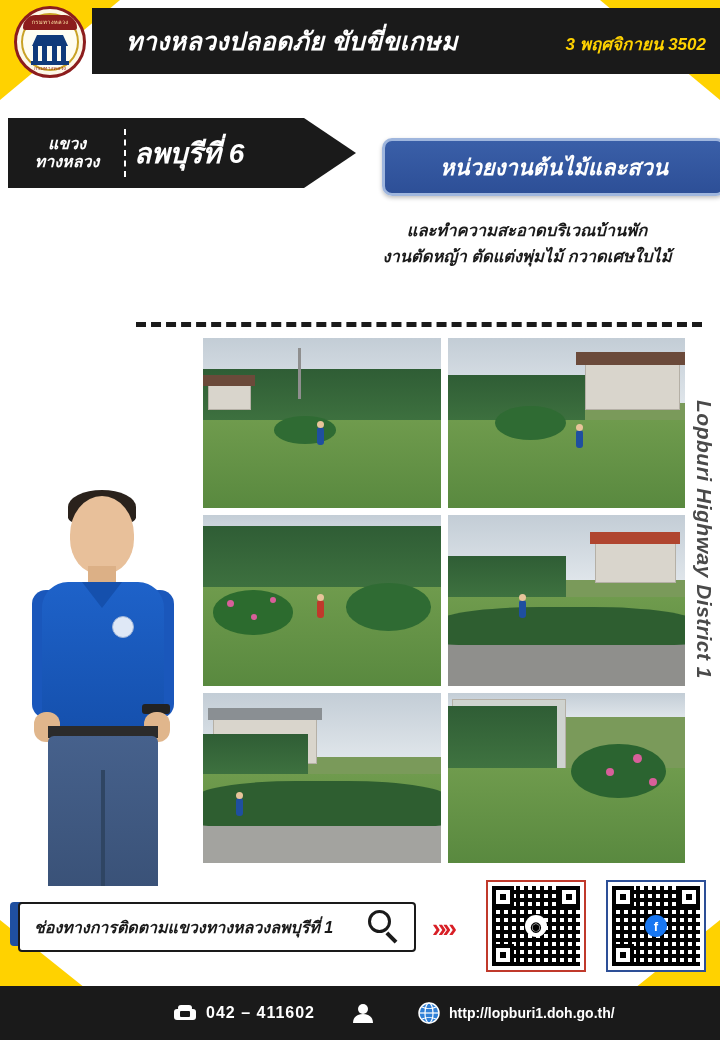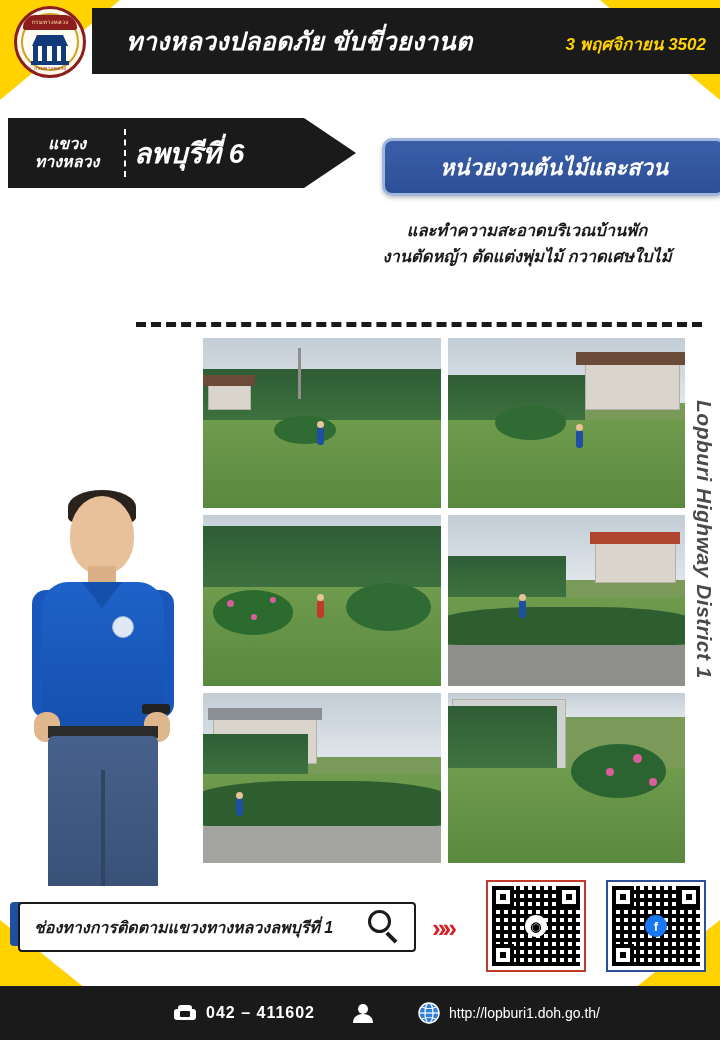--- a/index.html
+++ b/index.html
@@ -491,35 +491,35 @@
     display: flex; align-items: center;
     color: #ffffff;
   }
   .footer .item { display: flex; align-items: center; gap: 8px; }
   .footer .phone { margin-left: 172px; }
   .footer .phone .num { font-size: 16px; font-weight: bold; letter-spacing: 1px; }
   .footer .hotline { margin-left: 36px; }
   .footer .hotline .stack { line-height: 1.1; }
   .footer .hotline .n { font-size: 15px; font-weight: bold; }
   .footer .hotline .t { font-size: 12px; }
-  .footer .web { margin-left: 42px; }
+  .footer .web { margin-left: 42px; font-weight: bold; }
   .footer .web .url { font-size: 14px; }
   .footer svg { display: block; }
 </style>
 </head>
 <body>
 
 <div class="wedge-top-left"></div>
 <div class="wedge-top-right"></div>
 <div class="wedge-bottom-left"></div>
 <div class="wedge-bottom-right"></div>
 
 <div class="header">
   <div class="header-bar">
-    <div class="header-title">ทางหลวงปลอดภัย ขับขี่วยงานต</div>
+    <div class="header-title">ทางหลวงปลอดภัย ขับขี่ขเกษม</div>
     <div class="header-date">3  พฤศจิกายน 3502</div>
   </div>
 </div>
 <div class="logo-seal">
   <div class="ring"></div>
   <div class="banner">กรมทางหลวง</div>
   <div class="emblem">
     <div class="roof"></div>
     <div class="pillar" style="left:4px"></div>
     <div class="pillar" style="left:13px"></div>

